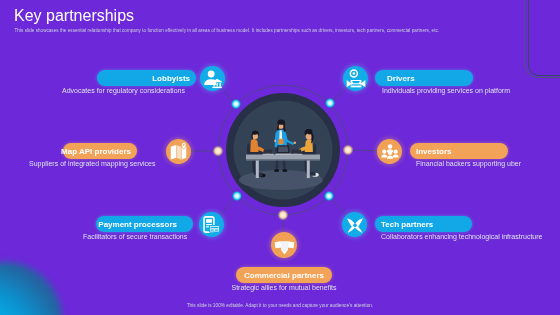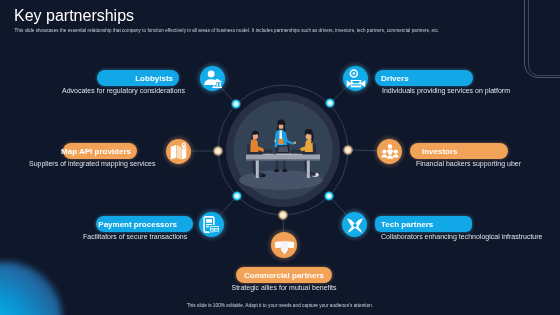--- a/index.html
+++ b/index.html
@@ -1,18 +1,18 @@
 <!DOCTYPE html>
 <html><head>
 <meta charset="utf-8">
 <style>
   html,body{margin:0;padding:0;}
   body{width:560px;height:315px;overflow:hidden;background:#2a3144;
        font-family:"Liberation Sans",sans-serif;position:relative;}
-  .slide{position:absolute;inset:0;overflow:hidden;background:#0f172a;}
+  .slide{position:absolute;inset:0;overflow:hidden;background:#6d28d9;}
 
   
   #blob{position:absolute;left:-50px;top:262px;width:112px;height:112px;border-radius:50%;
         background:radial-gradient(circle at 28% 72%, #03b8f2 0%, #05b0ec 22%, #0b92cf 46%, #2166a0 72%, rgba(42,49,68,0) 100%);
         filter:blur(3px);}
   #cornerbox{position:absolute;left:524px;top:-18px;width:60px;height:96px;
              border:1px solid #4b5674;border-radius:14px;box-sizing:border-box;}
   #cornerbox2{position:absolute;left:527.5px;top:-14px;width:55px;height:90px;
              border:1px solid #3c4662;border-radius:11px;box-sizing:border-box;}
 
@@ -139,21 +139,21 @@
         <circle cx="330" cy="103" r="5.2" fill="url(#gblue)"></circle>
         <circle cx="218" cy="151" r="5.2" fill="url(#gorange)"></circle>
         <circle cx="348" cy="150" r="5.2" fill="url(#gorange)"></circle>
         <circle cx="237" cy="196" r="5.2" fill="url(#gblue)"></circle>
         <circle cx="329" cy="196" r="5.2" fill="url(#gblue)"></circle>
         <circle cx="283" cy="215" r="5.2" fill="url(#gorange)"></circle>
       </g>
     </svg>
 
     <div class="node">
-      <div class="pill blue" style="left:97px;top:70px;width:82px;justify-content:flex-end;padding-right:6px;">Lobbyists</div>
+      <div class="pill blue" style="left:97px;top:70px;width:99px;justify-content:flex-end;padding-right:6px;">Lobbyists</div>
       <div class="desc" style="left:62px;top:87px;">Advocates for regulatory considerations</div>
       <div class="ico blue" style="left:200px;top:66px;">
         <svg width="20" height="20" viewBox="0 0 24 24" fill="#ffffff">
           <circle cx="9.8" cy="6" r="4.1"></circle>
           <path d="M1.4 19.2 q0 -7 8.4 -7 q3.6 0 5.8 1.7 l0 5.3 z"></path>
           <path d="M17 11.6 l5.6 3.3 v1.1 h-11.2 v-1.1 z"></path>
           <rect x="12.6" y="16.6" width="1.7" height="4.4"></rect>
           <rect x="16.2" y="16.6" width="1.7" height="4.4"></rect>
           <rect x="19.8" y="16.6" width="1.7" height="4.4"></rect>
           <rect x="11.2" y="21.2" width="11.4" height="1.7"></rect>
@@ -166,21 +166,21 @@
         <svg width="20" height="20" viewBox="0 0 24 24" fill="#ffffff">
           <circle cx="9.4" cy="5.4" r="4.2" fill="none" stroke="#ffffff" stroke-width="1.8"></circle>
           <circle cx="9.4" cy="5.4" r="1.5"></circle>
           <path d="M0.8 13.2 l6 4.4 l-6 4.4 z"></path>
           <path d="M23.2 13.2 l-6 4.4 l6 4.4 z"></path>
           <path d="M5.6 13.2 h12.8 l0 8.8 h-12.8 z"></path>
           <path d="M7.2 14.4 h9.6 l-1.5 2.6 h-6.6 z" fill="#12ace9"></path>
           <rect x="6.4" y="18.4" width="11.2" height="1.5" fill="#12ace9"></rect>
         </svg>
       </div>
-      <div class="pill blue" style="left:375px;top:70px;width:98px;justify-content:flex-start;padding-left:6px;">Drivers</div>
+      <div class="pill blue" style="left:375px;top:70px;width:98px;justify-content:flex-start;padding-left:12px;">Drivers</div>
       <div class="desc" style="left:382px;top:87px;">Individuals providing services on platform</div>
     </div>
 
     <div class="node">
       <div class="pill orange" style="left:63px;top:143px;width:74px;justify-content:flex-end;padding-right:6px;">Map API providers</div>
       <div class="desc" style="left:29px;top:160px;">Suppliers of integrated mapping services</div>
       <div class="ico orange" style="left:166px;top:139px;">
         <svg width="19" height="19" viewBox="0 0 24 24" fill="#ffffff">
           <path d="M2.2 6 l6.6 -2.2 l0 16 l-6.6 2.2 z"></path>
           <path d="M9.4 3.8 l6 2.2 l0 16 l-6 -2.2 z" fill="#f5dfc5"></path>
@@ -197,21 +197,21 @@
           <circle cx="12" cy="4.6" r="3"></circle>
           <path d="M7.6 12.4 q0 -4.2 4.4 -4.2 q4.4 0 4.4 4.2 z"></path>
           <circle cx="4.4" cy="11.6" r="2.8"></circle>
           <path d="M0.4 19.4 q0 -4.2 4 -4.2 q4 0 4 4.2 z"></path>
           <circle cx="19.6" cy="11.6" r="2.8"></circle>
           <path d="M15.6 19.4 q0 -4.2 4 -4.2 q4 0 4 4.2 z"></path>
           <circle cx="12" cy="13.2" r="2.8"></circle>
           <path d="M8 21 q0 -4.2 4 -4.2 q4 0 4 4.2 z"></path>
         </svg>
       </div>
-      <div class="pill orange" style="left:410px;top:143px;width:98px;justify-content:flex-start;padding-left:12px;">Investors</div>
+      <div class="pill orange" style="left:410px;top:143px;width:98px;justify-content:flex-start;padding-left:6px;">Investors</div>
       <div class="desc" style="left:416px;top:160px;">Financial backers supporting uber</div>
     </div>
 
     <div class="node">
       <div class="pill blue" style="left:96px;top:216px;width:97px;justify-content:flex-end;padding-right:16px;">Payment processors</div>
       <div class="desc" style="left:83px;top:233px;">Facilitators of secure transactions</div>
       <div class="ico blue" style="left:199px;top:212px;">
         <svg width="19" height="19" viewBox="0 0 24 24" fill="#ffffff">
           <rect x="2.6" y="2.4" width="12.4" height="19.2" rx="2.2" fill="none" stroke="#ffffff" stroke-width="2"></rect>
           <rect x="5.2" y="5.2" width="7.4" height="4.6"></rect>
@@ -228,21 +228,21 @@
     <div class="node">
       <div class="ico blue" style="left:342px;top:212px;">
         <svg width="20" height="20" viewBox="0 0 24 24" fill="#ffffff">
           <path d="M2.4 3.8 q5.4 1.2 8.2 5.2 l1.4 2.2 l-3.6 3.4 l-1.6 -2.6 q-2.8 -4.4 -4.4 -8.2 z"></path>
           <path d="M21.6 3.8 q-5.4 1.2 -8.2 5.2 l-1.4 2.2 l3.6 3.4 l1.6 -2.6 q2.8 -4.4 4.4 -8.2 z"></path>
           <path d="M3.2 21.6 q1.8 -4.6 5 -7.6 l2.6 -2.4 l2.4 2.4 l-2.6 2.6 q-3.4 3.4 -7.4 5 z"></path>
           <path d="M20.8 21.6 q-1.8 -4.6 -5 -7.6 l-2.6 -2.4 l-2.4 2.4 l2.6 2.6 q3.4 3.4 7.4 5 z"></path>
           <circle cx="12" cy="12.4" r="2.2" fill="#12ace9"></circle>
         </svg>
       </div>
-      <div class="pill blue" style="left:375px;top:216px;width:97px;justify-content:flex-start;padding-left:6px;border-radius:6px;">Tech partners</div>
+      <div class="pill blue" style="left:375px;top:216px;width:97px;justify-content:flex-start;padding-left:6px;">Tech partners</div>
       <div class="desc" style="left:381px;top:233px;">Collaborators enhancing technological infrastructure</div>
     </div>
 
     <div class="node">
       <div class="ico orange" style="left:271px;top:232px;width:26px;height:26px;">
         <svg width="21" height="21" viewBox="0 0 24 24" fill="#ffffff">
           <path d="M0.8 8.4 l6.8 -1.2 l1.2 7.2 l-7.2 0.8 z"></path>
           <path d="M23.2 8.4 l-6.8 -1.2 l-1.2 7.2 l7.2 0.8 z"></path>
           <path d="M7.6 7.2 h8.8 l-0.6 8.3 l-3.8 5.6 l-3.8 -5.6 z" fill="#f0f4f7"></path>
           <path d="M7.8 13.8 l4.2 6 l4.2 -6 l-0.4 3.2 l-3.8 5.4 l-3.8 -5.4 z"></path>

